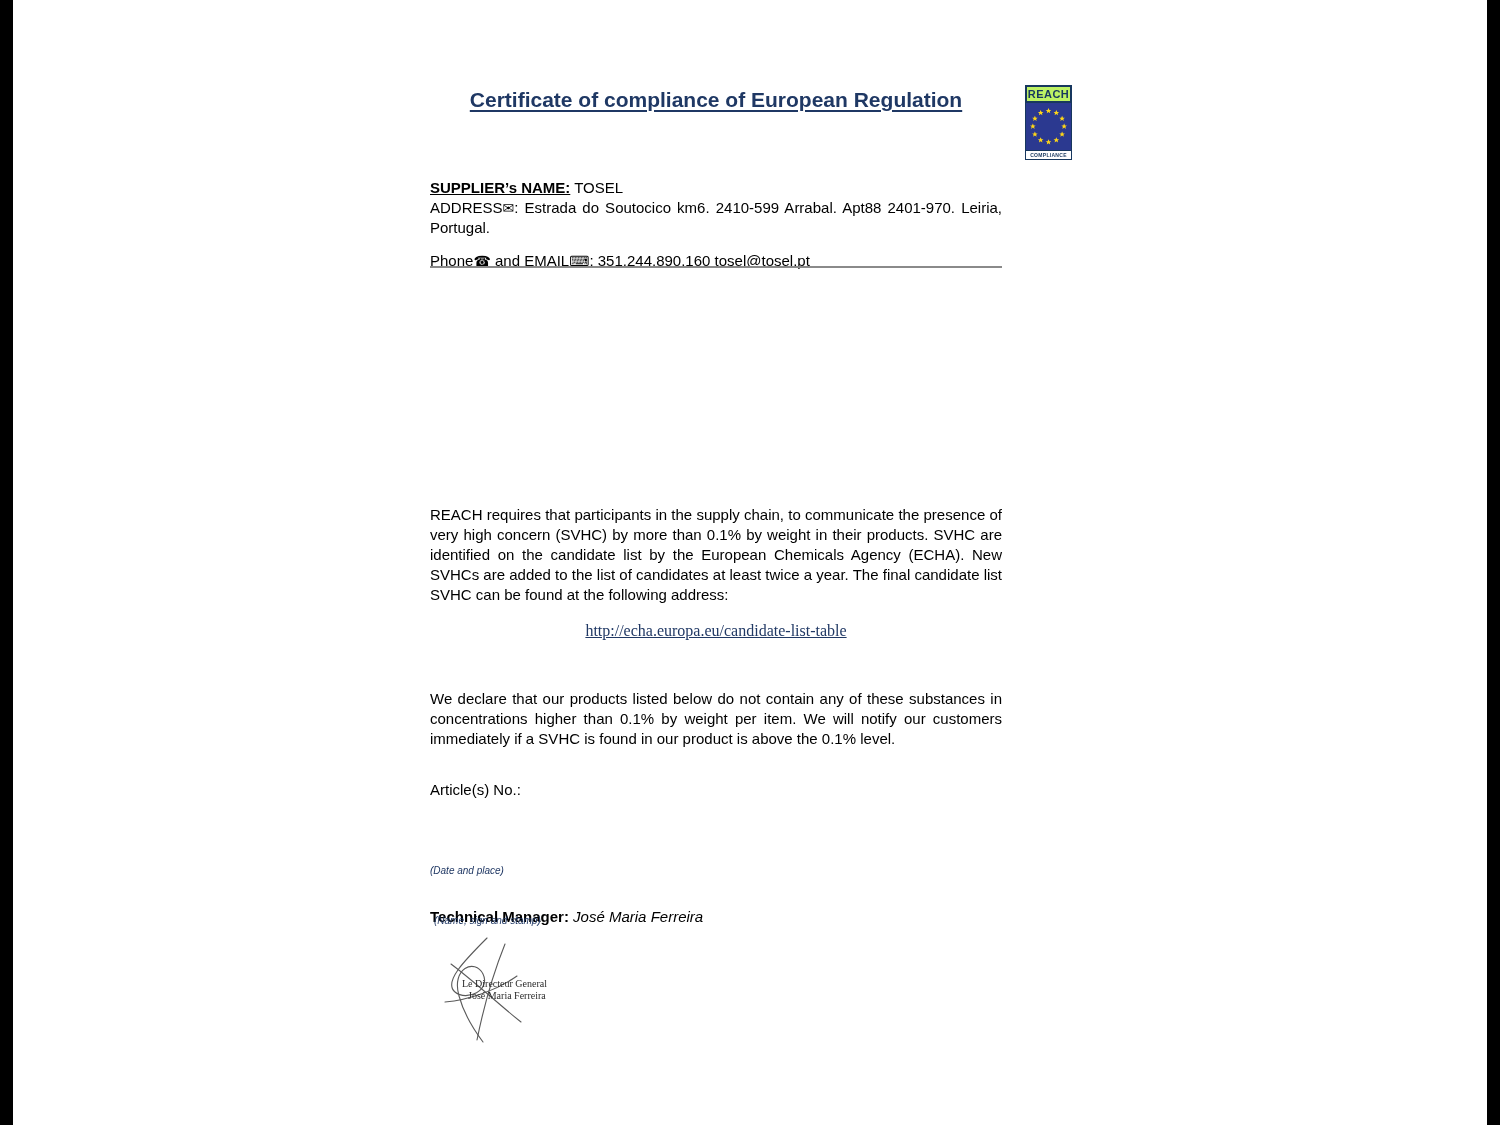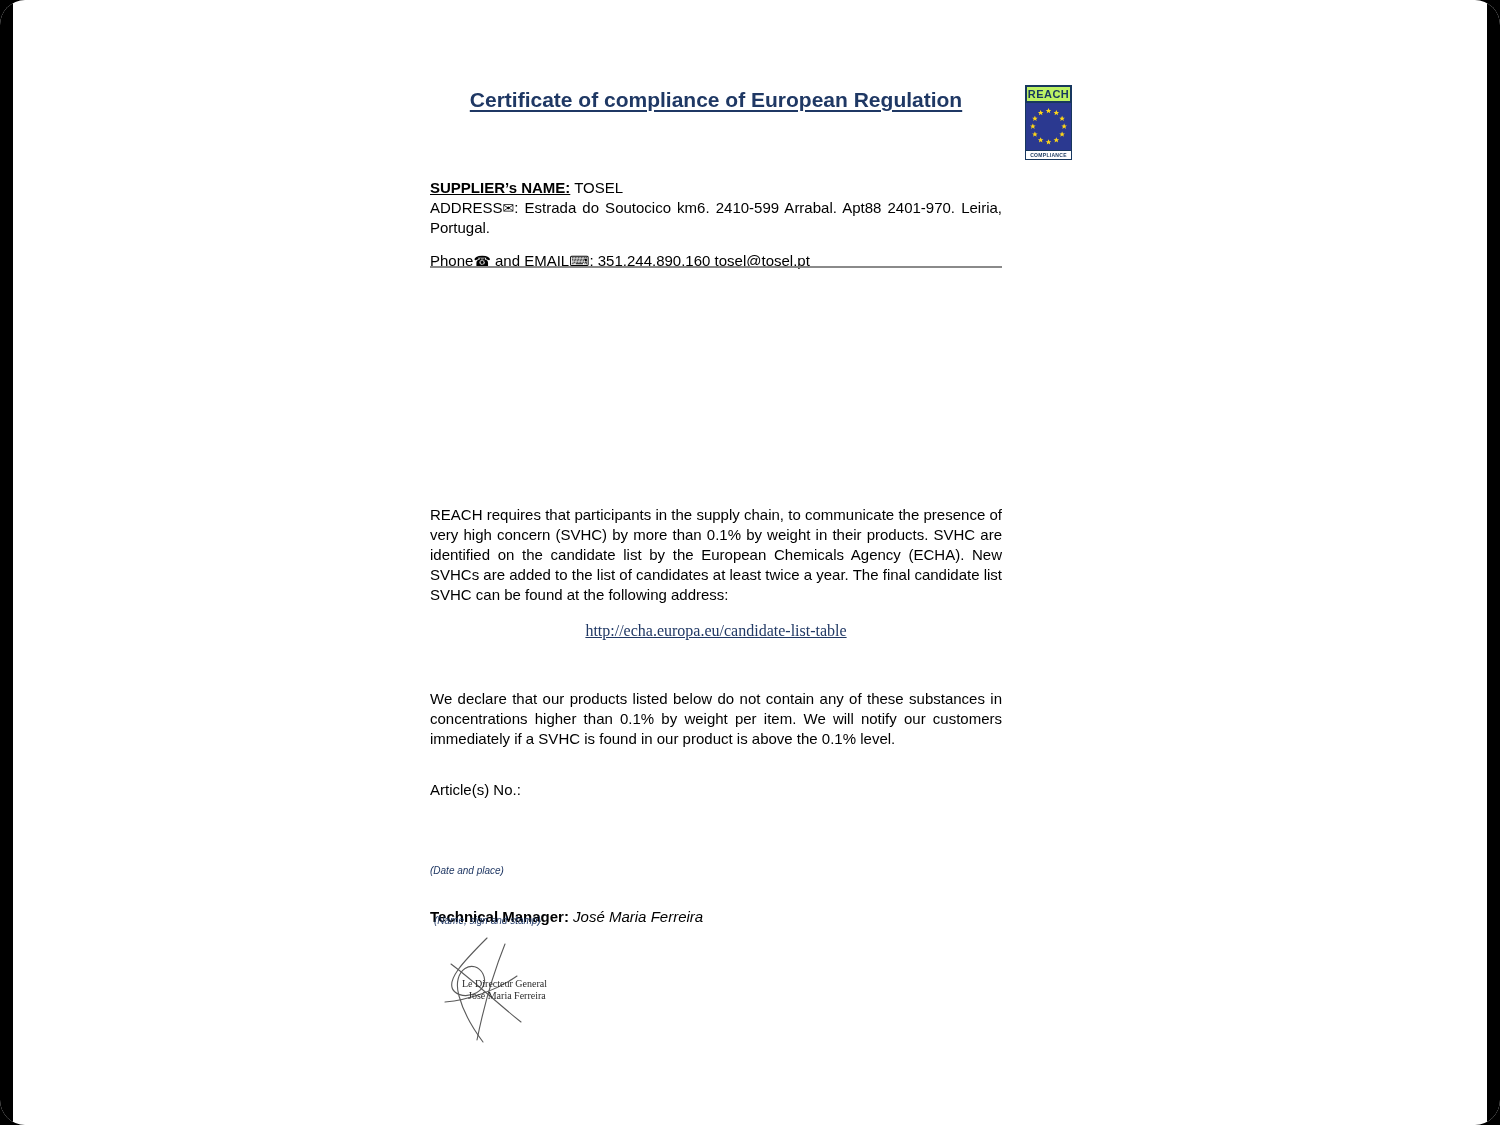--- a/index.html
+++ b/index.html
@@ -1,19 +1,19 @@
 <!DOCTYPE html>
 <html><head>
 <meta charset="utf-8">
 <style>
   html,body { margin:0; padding:0; }
   body { background:#000; font-family:"Liberation Sans", sans-serif; }
   #page {
     position:relative; width:1500px; height:1125px; background:#ffffff;
-    overflow:hidden; color:#203864;border-radius:25px;
+    overflow:hidden; color:#203864;
   }
   .scan-edge { position:absolute; top:0; bottom:0; width:13px; background:#000; }
   .scan-edge.left { left:0; }
   .scan-edge.right { right:0; }
 
   .doc-title {
     position:absolute; left:430px; top:84px; width:572px;
     text-align:center; font-size:21px; font-weight:bold; color:#1f3864;
     line-height:32px;
   }

